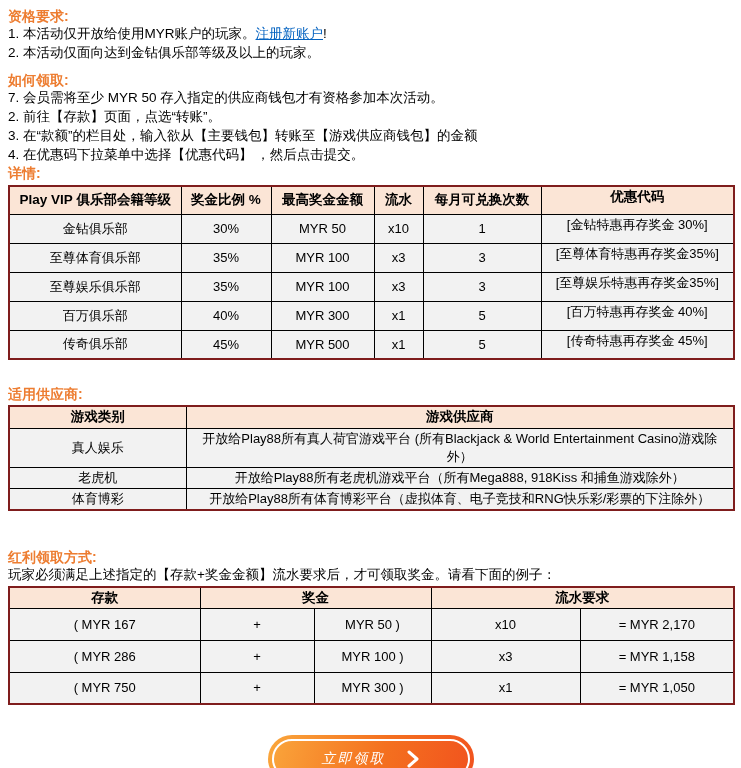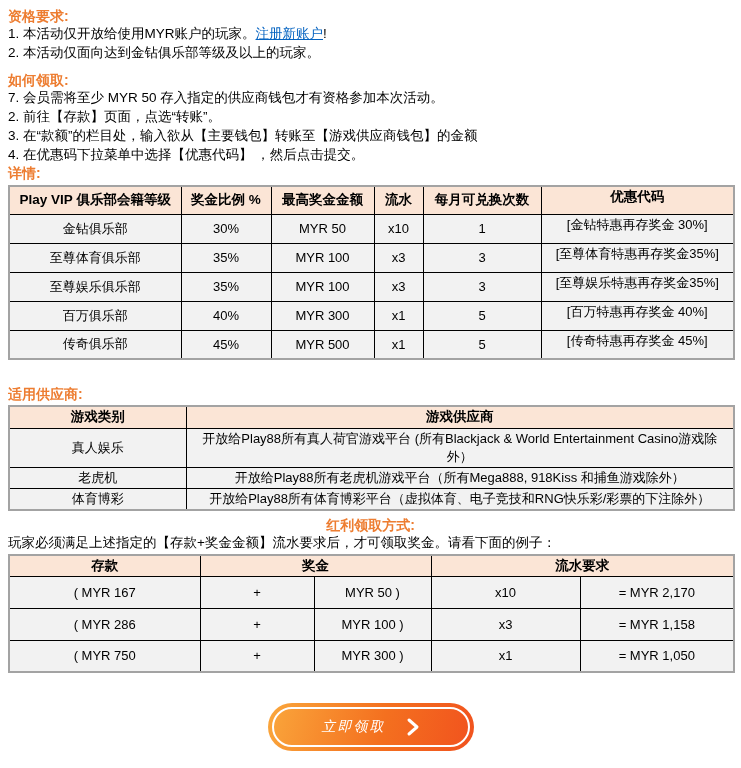--- a/index.html
+++ b/index.html
@@ -26,28 +26,28 @@
     color: #0563C1;
     text-decoration: underline;
     cursor: pointer;
   }
 
   #howto-heading     { margin-top: 10px; }
   #details-heading   { margin-top: 1px;  }
   #details-table     { margin-top: 4px;  }
   #suppliers-heading { margin-top: 26px; }
   #suppliers-table   { margin-top: 3px; border-radius: 10px;  }
-  #bonus-heading     { margin-top: 6px; text-align: center; }
+  #bonus-heading     { margin-top: 38px; }
   #bonus-table       { margin-top: 2px;  }
 
   table {
     border-collapse: collapse;
     table-layout: fixed;
     width: 725px;
-    border: 2px solid #a3a3a3;
+    border: 2px solid #7f1d1d;
   }
   th, td {
     border: 1px solid #000;
     text-align: center;
     vertical-align: middle;
     padding: 1px 4px;
     overflow: hidden;
     font-size: 13px;
     background: #F2F2F2;
   }

